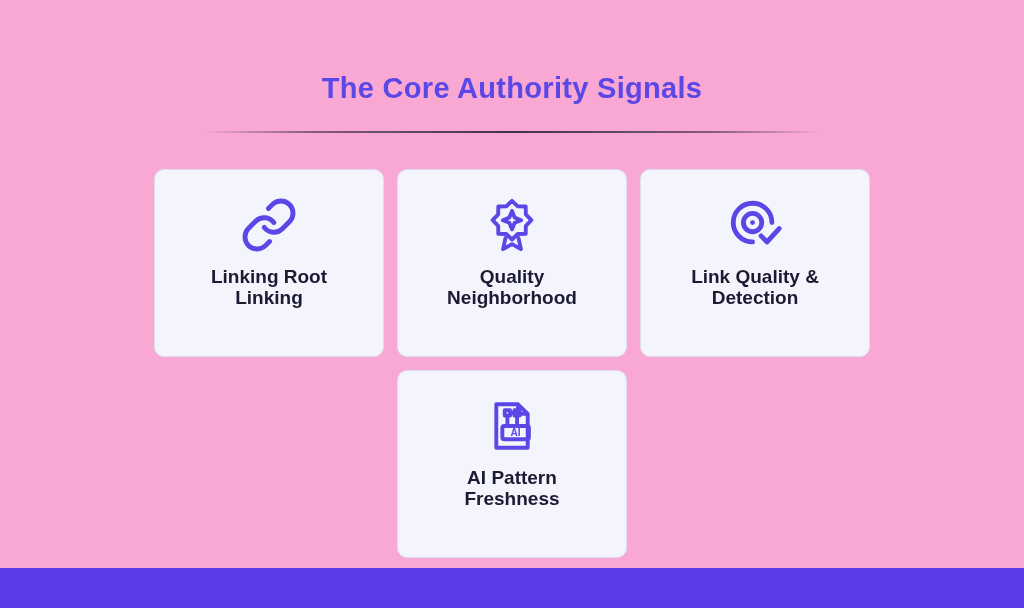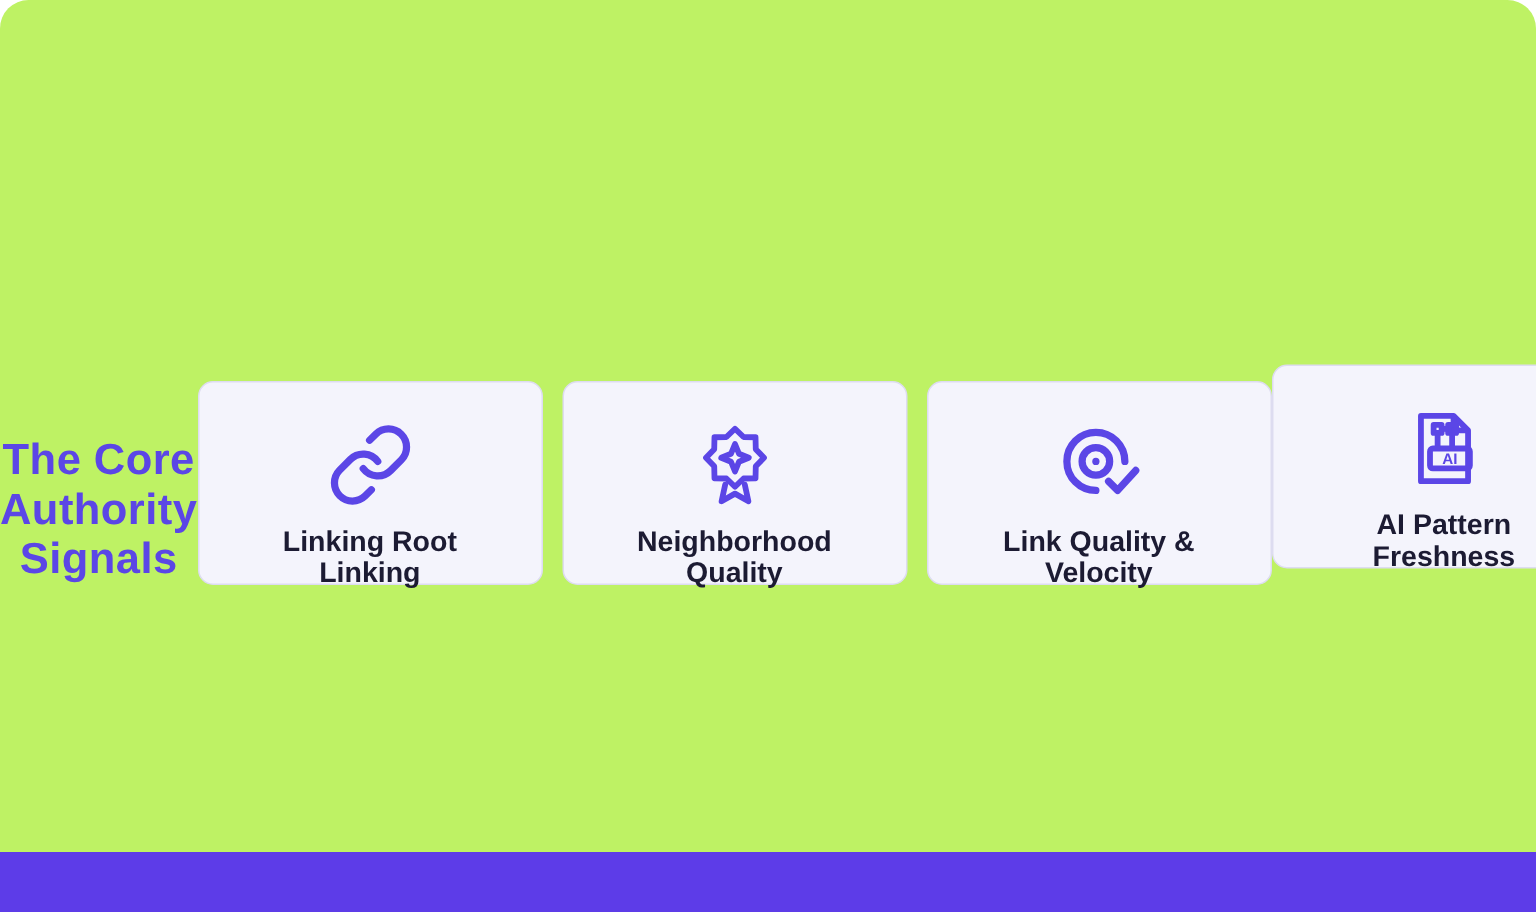--- a/index.html
+++ b/index.html
@@ -12,22 +12,22 @@
   *{margin:0;padding:0;box-sizing:border-box;}
   html,body{width:1024px;height:608px;}
   body{
     font-family:"Liberation Sans", sans-serif;
     background:#ffffff;
     overflow:hidden;
   }
   .page{
     position:relative;
     width:1024px;height:608px;
-    background:#bef264;
-    display:flex;flex-direction:row;align-items:center;border-radius:19px;
+    background:#f9a8d4;
+    display:flex;flex-direction:column;align-items:center;
   }
   .page-title{
     margin-top:72px;
     font-size:29px;
     font-weight:700;
     letter-spacing:.3px;
     color:var(--accent);
     text-align:center;
   }
   .divider{
@@ -35,21 +35,21 @@
     width:620px;height:2px;
     background:linear-gradient(to right, rgba(30,30,46,0), rgba(30,30,46,.55) 18%, rgba(30,30,46,.85) 50%, rgba(30,30,46,.55) 82%, rgba(30,30,46,0));
     border-radius:2px;
   }
   .cards-row{
     display:flex;justify-content:center;gap:13px;
   }
   .row-1{margin-top:36px;}
   .row-2{margin-top:13px;}
   .card{
-    width:230px;height:136px;
+    width:230px;height:188px;
     background:var(--card-bg);
     border:1px solid var(--card-border);
     border-radius:10px;
     display:flex;flex-direction:column;align-items:center;
     padding-top:26px;
   }
   .icon{
     width:58px;height:58px;
     color:var(--accent);
     display:flex;align-items:center;justify-content:center;
@@ -96,37 +96,37 @@
 
     <div class="card">
       <span class="icon">
         <svg viewBox="0 0 24 24" fill="none" stroke="currentColor" stroke-width="1.6" stroke-linecap="round" stroke-linejoin="round">
           <path d="M12 2 L14.37 4.27 L17.66 4.34 L17.73 7.63 L20 10 L17.73 12.37 L17.66 15.66 L14.37 15.73 L12 18 L9.63 15.73 L6.34 15.66 L6.27 12.37 L4 10 L6.27 7.63 L6.34 4.34 L9.63 4.27 Z"></path>
           <path d="M12 6.2 L13.1 8.9 L15.8 10 L13.1 11.1 L12 13.8 L10.9 11.1 L8.2 10 L10.9 8.9 Z"></path>
           <path d="M9.3 17.4 L8.3 22 L12 19.9 L15.7 22 L14.7 17.4"></path>
         </svg>
       </span>
       <div class="card-label">
+        <span>Quality</span>
         <span>Neighborhood</span>
-        <span>Quality</span>
       </div>
     </div>
 
     <div class="card">
       <span class="icon">
         <svg viewBox="0 0 24 24" fill="none" stroke="currentColor" stroke-width="2" stroke-linecap="round" stroke-linejoin="round">
           <path d="M19 11 A 8 8 0 1 0 11 19"></path>
           <circle cx="11" cy="11" r="3.8"></circle>
           <circle cx="11" cy="11" r="1" fill="currentColor" stroke="none"></circle>
           <path d="M14.5 16.5 L17 19 L22 13.5"></path>
         </svg>
       </span>
       <div class="card-label">
         <span>Link Quality &amp;</span>
-        <span>Velocity</span>
+        <span>Detection</span>
       </div>
     </div>
 
   </div>
 
   <div class="cards-row row-2">
 
 
     <div class="card">
       <span class="icon">

